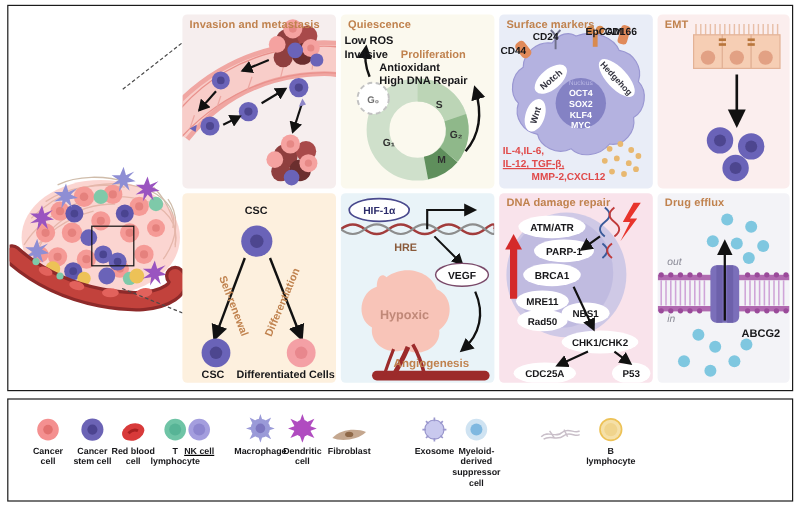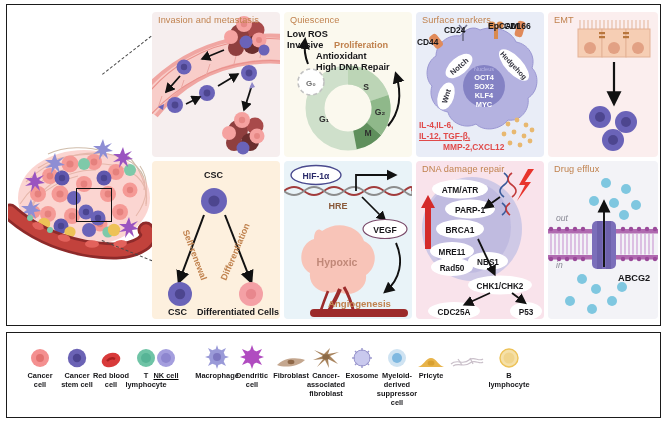--- a/index.html
+++ b/index.html
@@ -3,21 +3,21 @@
 <meta charset="utf-8">
 <style>
   html,body{margin:0;padding:0;background:#ffffff;}
   body{font-family:"Liberation Sans",sans-serif;}
   #root{position:relative;width:669px;height:423px;background:#fff;overflow:hidden;}
 
   .frame{position:absolute;left:6px;top:4px;width:655px;height:322px;border:1.6px solid #1b1b1b;box-sizing:border-box;background:#fff;}
   .legendframe{position:absolute;left:6px;top:332px;width:655px;height:86px;border:1.6px solid #1b1b1b;box-sizing:border-box;background:#fff;}
 
   .panel{position:absolute;box-sizing:border-box;border-radius:4px;overflow:hidden;}
-  .ptitle{position:absolute;left:6px;top:3px;font-size:9.2px;font-weight:normal;color:#c0824e;letter-spacing:.1px;white-space:nowrap;}
+  .ptitle{position:absolute;left:6px;top:3px;font-size:9.2px;font-weight:bold;color:#c0824e;letter-spacing:.1px;white-space:nowrap;}
 
   .lbl{position:absolute;white-space:nowrap;}
   .blk{color:#17171a;font-weight:bold;}
   .tan{color:#c0824e;font-weight:bold;}
   .red{color:#e04a4a;font-weight:bold;}
 
   
   .tmwrap{position:absolute;left:8px;top:120px;width:150px;height:200px;}
   .dashline{position:absolute;border-top:1.1px dashed #4a4a4a;transform-origin:0 0;}
   .hlbox{position:absolute;border:1.7px solid #111;}
@@ -663,33 +663,20 @@
           <div class="legico" style="height: 24px; display: flex; align-items: flex-end; justify-content: center;">
             <svg width="30" height="14" viewBox="0 0 30 14">
               <path d="M1,10 C8,2 22,2 29,5 C22,12 8,13 1,10 Z" fill="#b08a6a" opacity=".75"></path>
               <ellipse cx="15" cy="7" rx="3.4" ry="2.2" fill="#8e6848"></ellipse>
             </svg>
           </div>
           <div class="legtxt">
             <div>Fibroblast</div>
           </div>
         </div>
-        <div class="legitem" style="left: 287px; top: 12px; width: 64px;">
-          <div class="legico" style="height: 24px; display: flex; align-items: flex-end; justify-content: center;">
-            <svg width="28" height="22" viewBox="0 0 28 22">
-              <path d="M2,3 L11,9 L1,13 L11,12 L5,20 L13,13 L17,21 L16,12 L26,17 L18,9 L27,5 L16,7 L18,1 L12,7 Z" fill="#a8845e"></path>
-              <ellipse cx="14" cy="10" rx="3.6" ry="2.8" fill="#8c6a46"></ellipse>
-            </svg>
-          </div>
-          <div class="legtxt">
-            <div>Cancer-</div>
-            <div>associated</div>
-            <div>fibroblast</div>
-          </div>
-        </div>
         <div class="legitem" style="left: 323px; top: 12px; width: 64px;">
           <div class="legico" style="height: 24px; display: flex; align-items: flex-end; justify-content: center;">
             <svg width="22" height="22" viewBox="0 0 22 22">
               <circle cx="11" cy="11" r="8" fill="#c9c9ee" stroke="#9a97cd" stroke-width="1"></circle>
               <g stroke="#9a97cd" stroke-width="1.4">
                 <path d="M11,1 v3"></path>
                 <path d="M11,18 v3"></path>
                 <path d="M1,11 h3"></path>
                 <path d="M18,11 h3"></path>
                 <path d="M4,4 l2,2"></path>
@@ -710,31 +697,20 @@
               <circle cx="11" cy="11" r="5" fill="#7fb8e0"></circle>
             </svg>
           </div>
           <div class="legtxt">
             <div>Myeloid-</div>
             <div>derived</div>
             <div>suppressor</div>
             <div>cell</div>
           </div>
         </div>
-        <div class="legitem" style="left: 392px; top: 12px; width: 64px;">
-          <div class="legico" style="height: 24px; display: flex; align-items: flex-end; justify-content: center;">
-            <svg width="28" height="14" viewBox="0 0 28 14">
-              <path d="M1,12 C6,11 9,3 14,3 C19,3 22,11 27,12 Z" fill="#e8b44a"></path>
-              <ellipse cx="14" cy="8" rx="3.4" ry="2.6" fill="#d8a030"></ellipse>
-            </svg>
-          </div>
-          <div class="legtxt">
-            <div>Pricyte</div>
-          </div>
-        </div>
         <div class="legitem" style="left: 428px; top: 12px; width: 64px;">
           <div class="legico" style="height: 24px; display: flex; align-items: flex-end; justify-content: center;">
             <svg width="34" height="14" viewBox="0 0 34 14">
               <g stroke="#c9bfc9" stroke-width="1.2" fill="none">
                 <path d="M1,9 C7,3 13,11 19,5 C24,1 29,7 33,4"></path>
                 <path d="M3,11 C9,7 14,13 20,8 C25,4 30,10 33,7"></path>
                 <path d="M8,4 L12,10"></path>
                 <path d="M20,3 L23,9"></path>
               </g>
             </svg>

